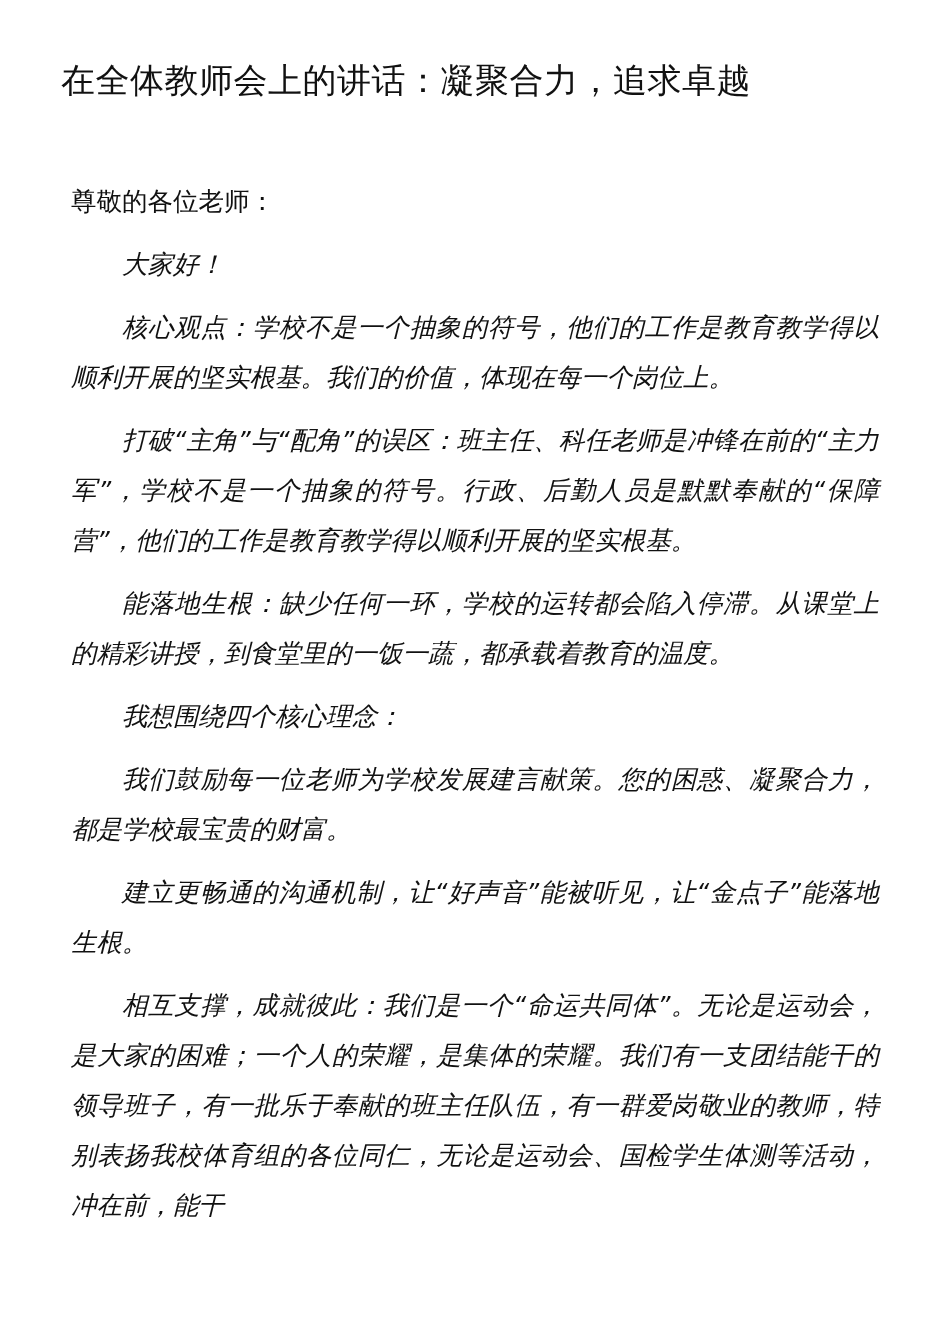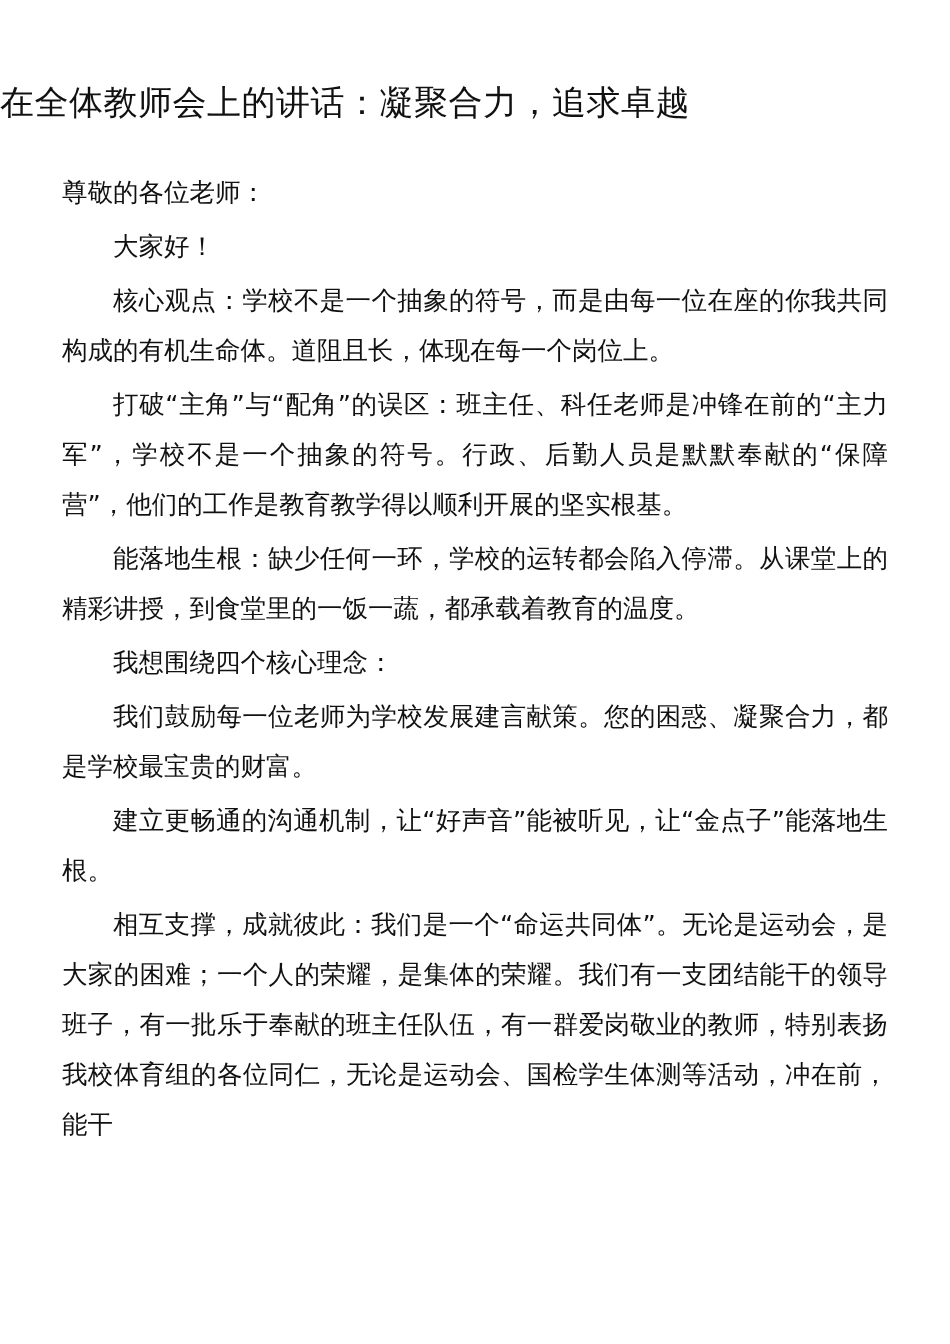--- a/index.html
+++ b/index.html
@@ -1,33 +1,33 @@
 <!DOCTYPE html>
 <html><head>
 <meta charset="utf-8">
 <style>
   html, body { margin:0; padding:0; background:#ffffff; }
   body { width:950px; height:1344px; overflow:hidden; position:relative;
          font-family:"DejaVu Sans","Liberation Sans",sans-serif; color:#111; }
-  .title { position:absolute; top:80px; left:0; width:751px; text-align:left;
+  .title { position:absolute; top:58px; left:0; width:751px; text-align:right;
            font-size:34px; line-height:44px; letter-spacing:0.5px; }
   .body { position:absolute; top:163px; left:58px; width:834px;
           font-size:25.5px; line-height:50px; text-align:justify; }
-  .p { margin:4px; }
+  .p { margin:13px; }
   .salutation { text-indent:0; }
-  .indent { text-indent:2em; }
+  .indent { text-indent:2em;font-style:italic; }
 </style>
 </head>
 <body>
 
 <div class="title">在全体教师会上的讲话：凝聚合力，追求卓越</div>
 
 <div class="body">
   <p class="p salutation">尊敬的各位老师：</p>
   <p class="p indent">大家好！</p>
-  <p class="p indent">核心观点：学校不是一个抽象的符号，而是由每一位在座的你我共同构成的有机生命体。道阻且长，体现在每一个岗位上。</p>
+  <p class="p indent">核心观点：学校不是一个抽象的符号，他们的工作是教育教学得以顺利开展的坚实根基。我们的价值，体现在每一个岗位上。</p>
   <p class="p indent">打破“主角”与“配角”的误区：班主任、科任老师是冲锋在前的“主力军”，学校不是一个抽象的符号。行政、后勤人员是默默奉献的“保障营”，他们的工作是教育教学得以顺利开展的坚实根基。</p>
   <p class="p indent">能落地生根：缺少任何一环，学校的运转都会陷入停滞。从课堂上的精彩讲授，到食堂里的一饭一蔬，都承载着教育的温度。</p>
   <p class="p indent">我想围绕四个核心理念：</p>
   <p class="p indent">我们鼓励每一位老师为学校发展建言献策。您的困惑、凝聚合力，都是学校最宝贵的财富。</p>
   <p class="p indent">建立更畅通的沟通机制，让“好声音”能被听见，让“金点子”能落地生根。</p>
   <p class="p indent">相互支撑，成就彼此：我们是一个“命运共同体”。无论是运动会，是大家的困难；一个人的荣耀，是集体的荣耀。我们有一支团结能干的领导班子，有一批乐于奉献的班主任队伍，有一群爱岗敬业的教师，特别表扬我校体育组的各位同仁，无论是运动会、国检学生体测等活动，冲在前，能干</p>
 </div>
 
 </body></html>

